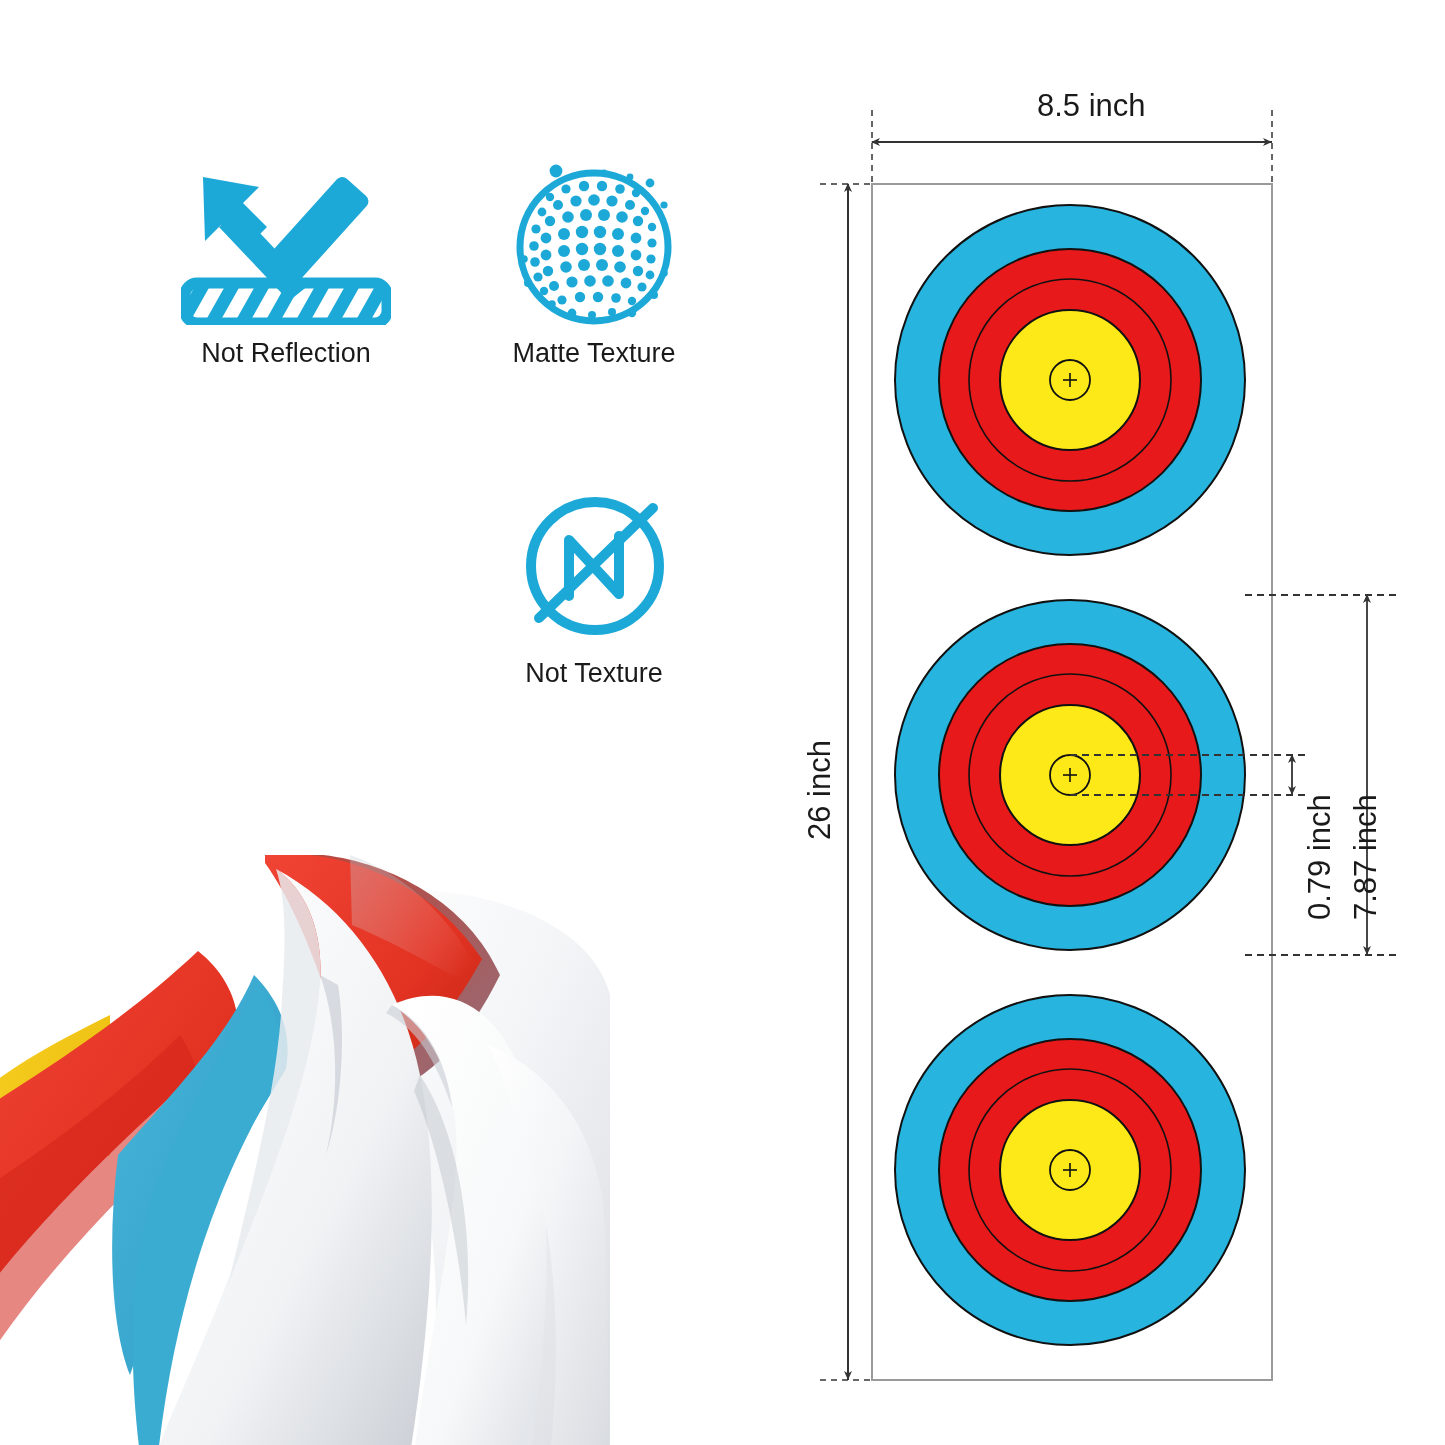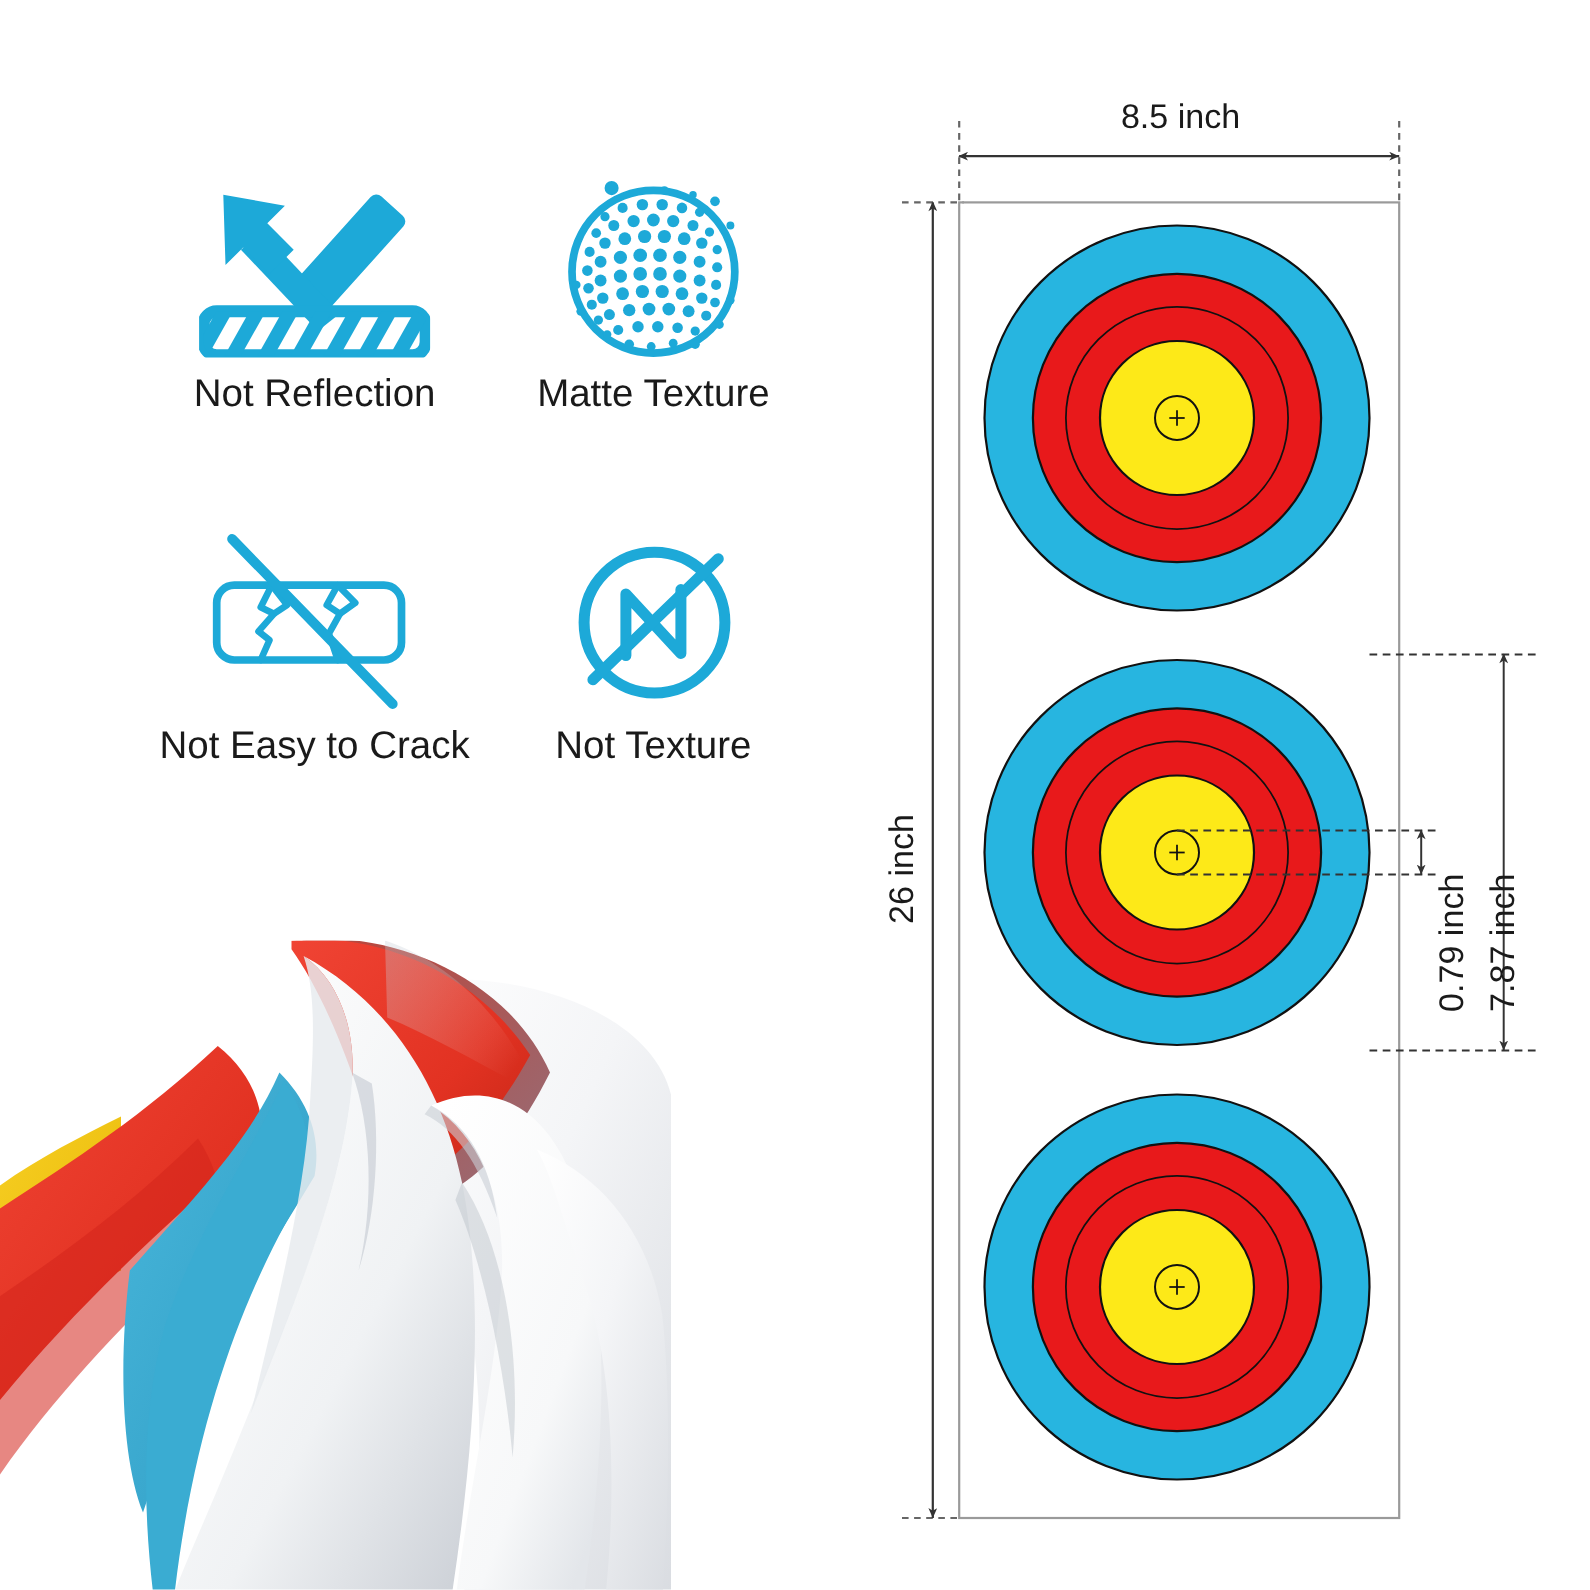--- a/index.html
+++ b/index.html
@@ -37,21 +37,21 @@
     height: 280px;
     text-align: center;
   }
   .feature .icon-wrap {
     height: 190px;
     display: flex;
     align-items: center;
     justify-content: center;
   }
   .feature .label {
-    font-size: 35px;
+    font-size: 27px;
     color: #1a1a1a;
     font-family: "Liberation Sans", sans-serif;
     letter-spacing: 0px;
     white-space: nowrap;
     line-height: 1;
   }
   .f0 { left: 40px;  top: 0px; }
   .f1 { left: 348px; top: 0px; text-align: center; }
   .f2 { left: 40px;  top: 320px; }
   .f3 { left: 348px; top: 320px; }
@@ -206,36 +206,20 @@
               <circle cx="52" cy="16" r="6.4"></circle>
               <circle cx="100" cy="18" r="3.6"></circle>
                 <circle cx="126" cy="22" r="3.4"></circle>
             </g>
           </g>
         </svg>
       </div>
       <div class="label">Matte Texture</div>
     </div>
 
-    <div class="feature f2">
-      <div class="icon-wrap">
-        <svg width="215" height="170" viewBox="0 0 215 170">
-          <rect x="18" y="52" width="168" height="68" rx="16" fill="none" stroke="#1da9d8" stroke-width="7"></rect>
-
-          <path d="M68 52 L58 72 L70 78 L56 94 L66 102 L58 120" fill="none" stroke="#1da9d8" stroke-width="6" stroke-linejoin="round" stroke-linecap="round"></path>
-          <path d="M68 52 L82 70 L70 78" fill="none" stroke="#1da9d8" stroke-width="6" stroke-linejoin="round"></path>
-
-          <path d="M128 52 L118 70 L130 78 L120 96 L128 120" fill="none" stroke="#1da9d8" stroke-width="6" stroke-linejoin="round" stroke-linecap="round"></path>
-          <path d="M128 52 L144 68 L130 78" fill="none" stroke="#1da9d8" stroke-width="6" stroke-linejoin="round"></path>
-
-          <line x1="32" y1="10" x2="178" y2="160" stroke="#1da9d8" stroke-width="9" stroke-linecap="round"></line>
-        </svg>
-      </div>
-      <div class="label">Not Easy to Crack</div>
-    </div>
 
     <div class="feature f3">
       <div class="icon-wrap">
         <svg width="175" height="175" viewBox="0 0 175 175">
           <circle cx="88" cy="88" r="64" fill="none" stroke="#1da9d8" stroke-width="10"></circle>
           <path d="M62 118 L62 62 L112 116 L112 58" fill="none" stroke="#1da9d8" stroke-width="10" stroke-linejoin="round" stroke-linecap="round"></path>
           <line x1="32" y1="140" x2="146" y2="30" stroke="#1da9d8" stroke-width="10" stroke-linecap="round"></line>
         </svg>
       </div>
       <div class="label">Not Texture</div>
@@ -385,21 +369,21 @@
       <line x1="290" y1="675" x2="530" y2="675" stroke="#333333" stroke-width="1.8" stroke-dasharray="7 5"></line>
       <line x1="290" y1="715" x2="530" y2="715" stroke="#333333" stroke-width="1.8" stroke-dasharray="7 5"></line>
       <line x1="512" y1="675" x2="512" y2="715" stroke="#333333" stroke-width="1.8" marker-start="url(#arrL)" marker-end="url(#arrR)"></line>
 
       <line x1="465" y1="515" x2="620" y2="515" stroke="#333333" stroke-width="1.8" stroke-dasharray="7 5"></line>
       <line x1="465" y1="875" x2="620" y2="875" stroke="#333333" stroke-width="1.8" stroke-dasharray="7 5"></line>
       <line x1="587" y1="515" x2="587" y2="875" stroke="#333333" stroke-width="1.8" marker-start="url(#arrL)" marker-end="url(#arrR)"></line>
     </svg>
 
     
-    <div class="dim-label" style="left:239px; top:10px;text-align:right;">8.5 inch</div>
+    <div class="dim-label" style="left:257px; top:10px;text-align:right;">8.5 inch</div>
 
     <div class="dim-label vert" style="left:24px; top:760px;">26 inch</div>
 
     <div class="dim-label vert" style="left:524px; top:840px;">0.79 inch</div>
 
     <div class="dim-label vert" style="left:570px; top:840px;">7.87 inch</div>
   </div>
 
 </div>
 

